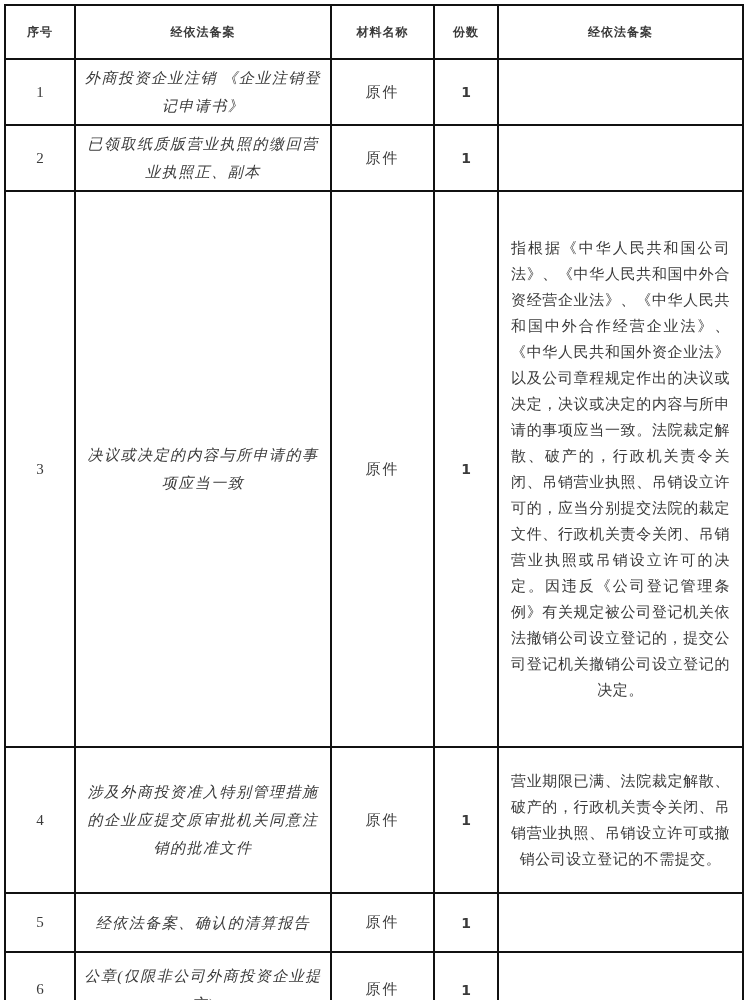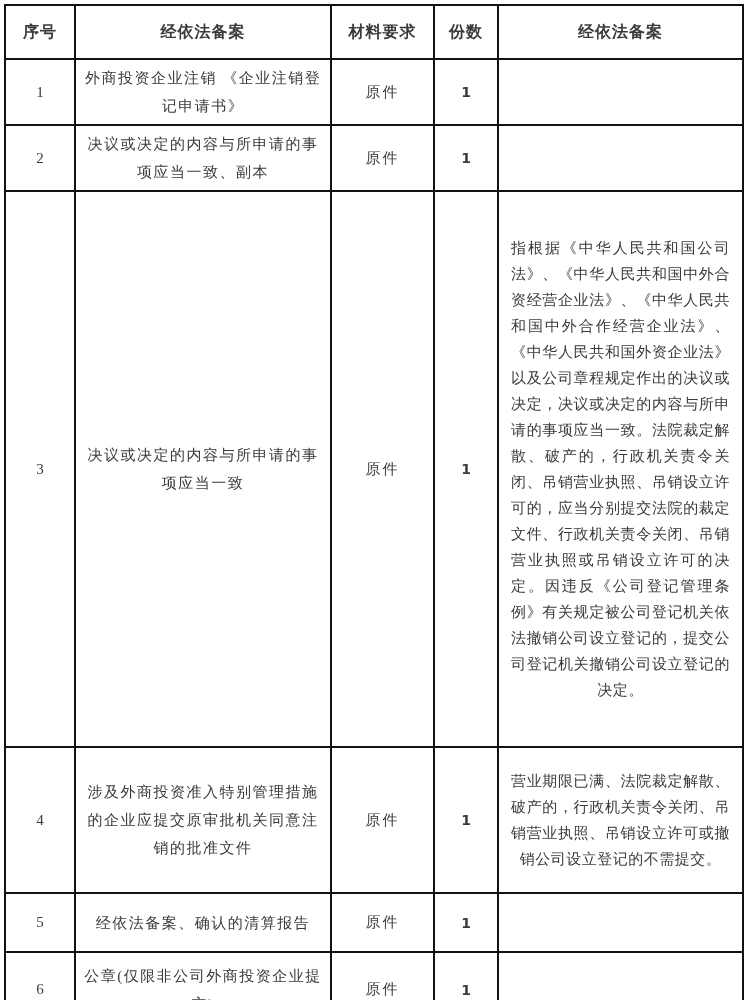--- a/index.html
+++ b/index.html
@@ -35,34 +35,35 @@
   
   tr.header-row { height: 54px; }
   tr.row-0 { height: 55px; }
   tr.row-1 { height: 54px; }
   tr.row-2 { height: 556px; }
   tr.row-3 { height: 138px; }
   tr.row-4 { height: 59px; }
   tr.row-5 { height: 75px; }
 
   th {
-    font-size: 16px;
+    font-size: 12px;
     font-weight: bold;
     letter-spacing: 1px;
   }
   td {
     font-size: 15px;
   }
   td.cell-no {
     font-size: 15px;
   }
   td.cell-name {
     padding: 4px 4px;
     line-height: 28px;
     letter-spacing: 1.5px;
+    font-style: italic;
   }
   td.cell-type {
     letter-spacing: 2px;
     margin-left: 10px;
   }
   td.cell-copies {
     font-family: "DejaVu Sans", "Liberation Sans", sans-serif;
     font-size: 14px;
     font-weight: 600;
   }
@@ -87,36 +88,36 @@
       <col class="col-no">
       <col class="col-name">
       <col class="col-type">
       <col class="col-copies">
       <col class="col-req">
     </colgroup>
     <thead>
       <tr class="header-row">
         <th>序号</th>
         <th>经依法备案</th>
-        <th>材料要求</th>
+        <th>材料名称</th>
         <th>份数</th>
         <th>经依法备案</th>
       </tr>
     </thead>
     <tbody id="table-body">
         <tr class="table-row row-0">
     <td class="cell-no">1</td>
     <td class="cell-name">外商投资企业注销 《企业注销登记申请书》</td>
     <td class="cell-type">原件</td>
     <td class="cell-copies">1</td>
     <td class="cell-req"></td>
   </tr>
         <tr class="table-row row-1">
     <td class="cell-no">2</td>
-    <td class="cell-name">决议或决定的内容与所申请的事项应当一致、副本</td>
+    <td class="cell-name">已领取纸质版营业执照的缴回营业执照正、副本</td>
     <td class="cell-type">原件</td>
     <td class="cell-copies">1</td>
     <td class="cell-req"></td>
   </tr>
         <tr class="table-row row-2">
     <td class="cell-no">3</td>
     <td class="cell-name">决议或决定的内容与所申请的事项应当一致</td>
     <td class="cell-type">原件</td>
     <td class="cell-copies">1</td>
     <td class="cell-req has-text">指根据《中华人民共和国公司法》、《中华人民共和国中外合资经营企业法》、《中华人民共和国中外合作经营企业法》、《中华人民共和国外资企业法》以及公司章程规定作出的决议或决定，决议或决定的内容与所申请的事项应当一致。法院裁定解散、破产的，行政机关责令关闭、吊销营业执照、吊销设立许可的，应当分别提交法院的裁定文件、行政机关责令关闭、吊销营业执照或吊销设立许可的决定。因违反《公司登记管理条例》有关规定被公司登记机关依法撤销公司设立登记的，提交公司登记机关撤销公司设立登记的决定。</td>

